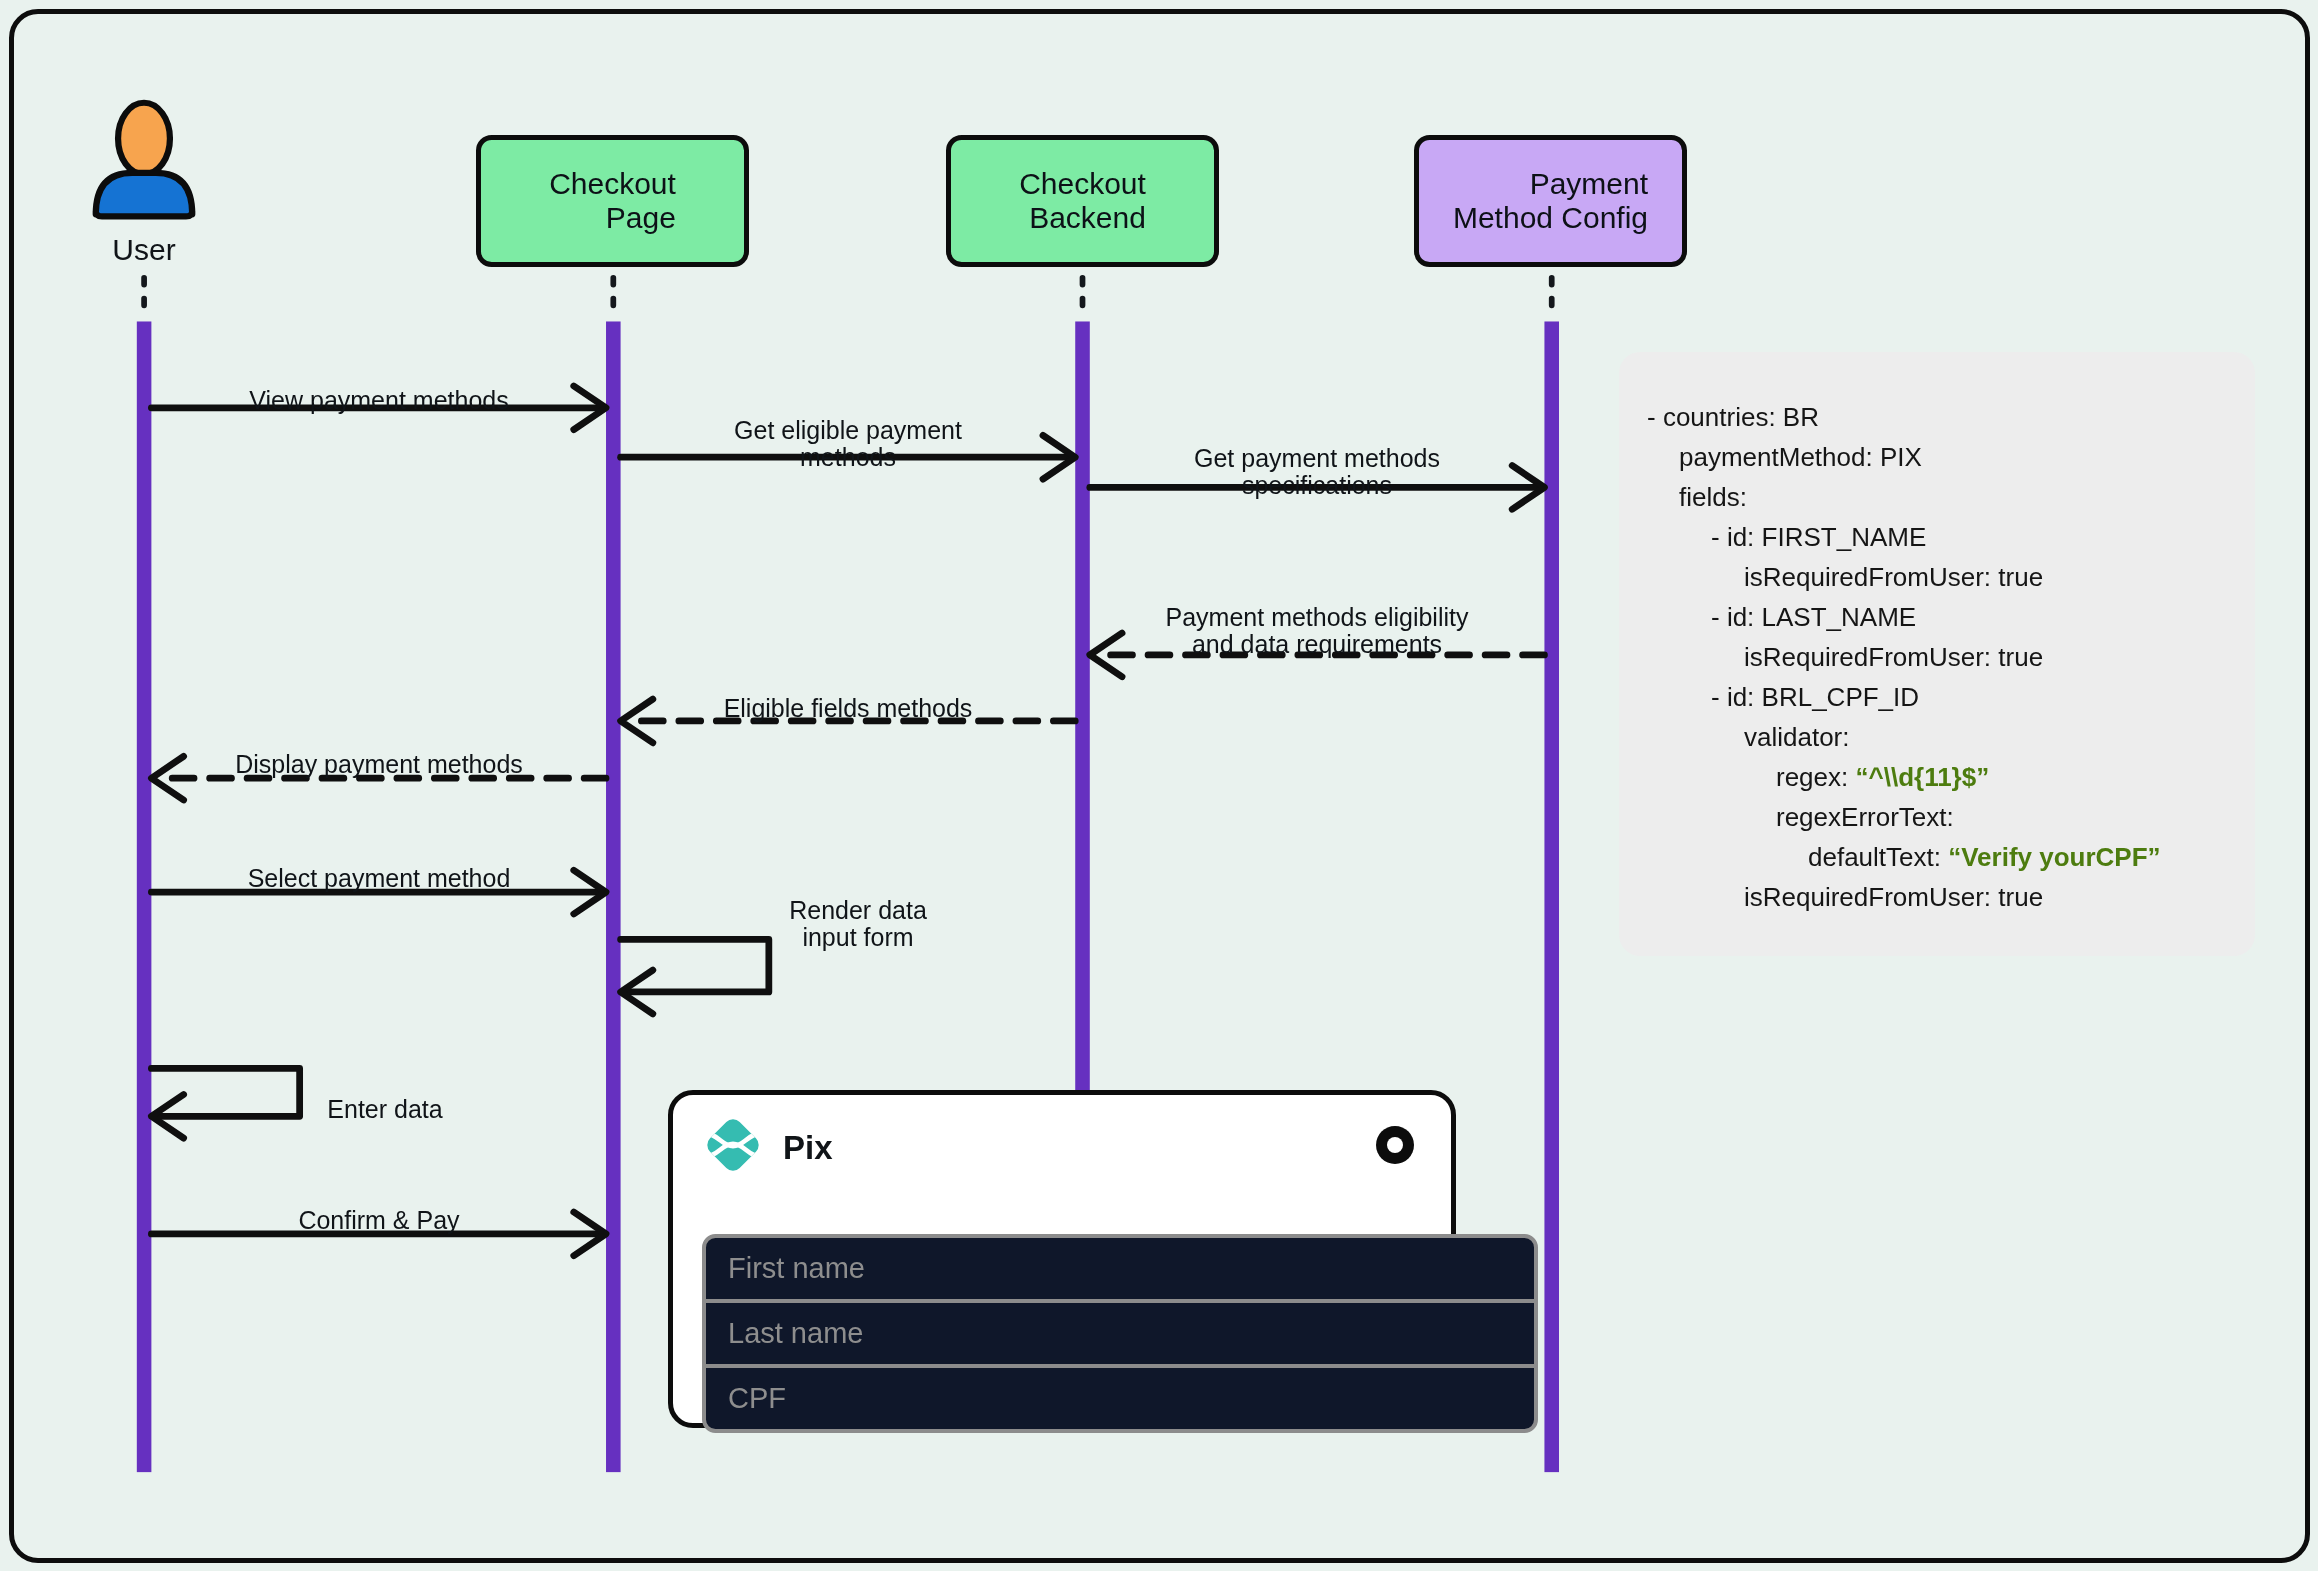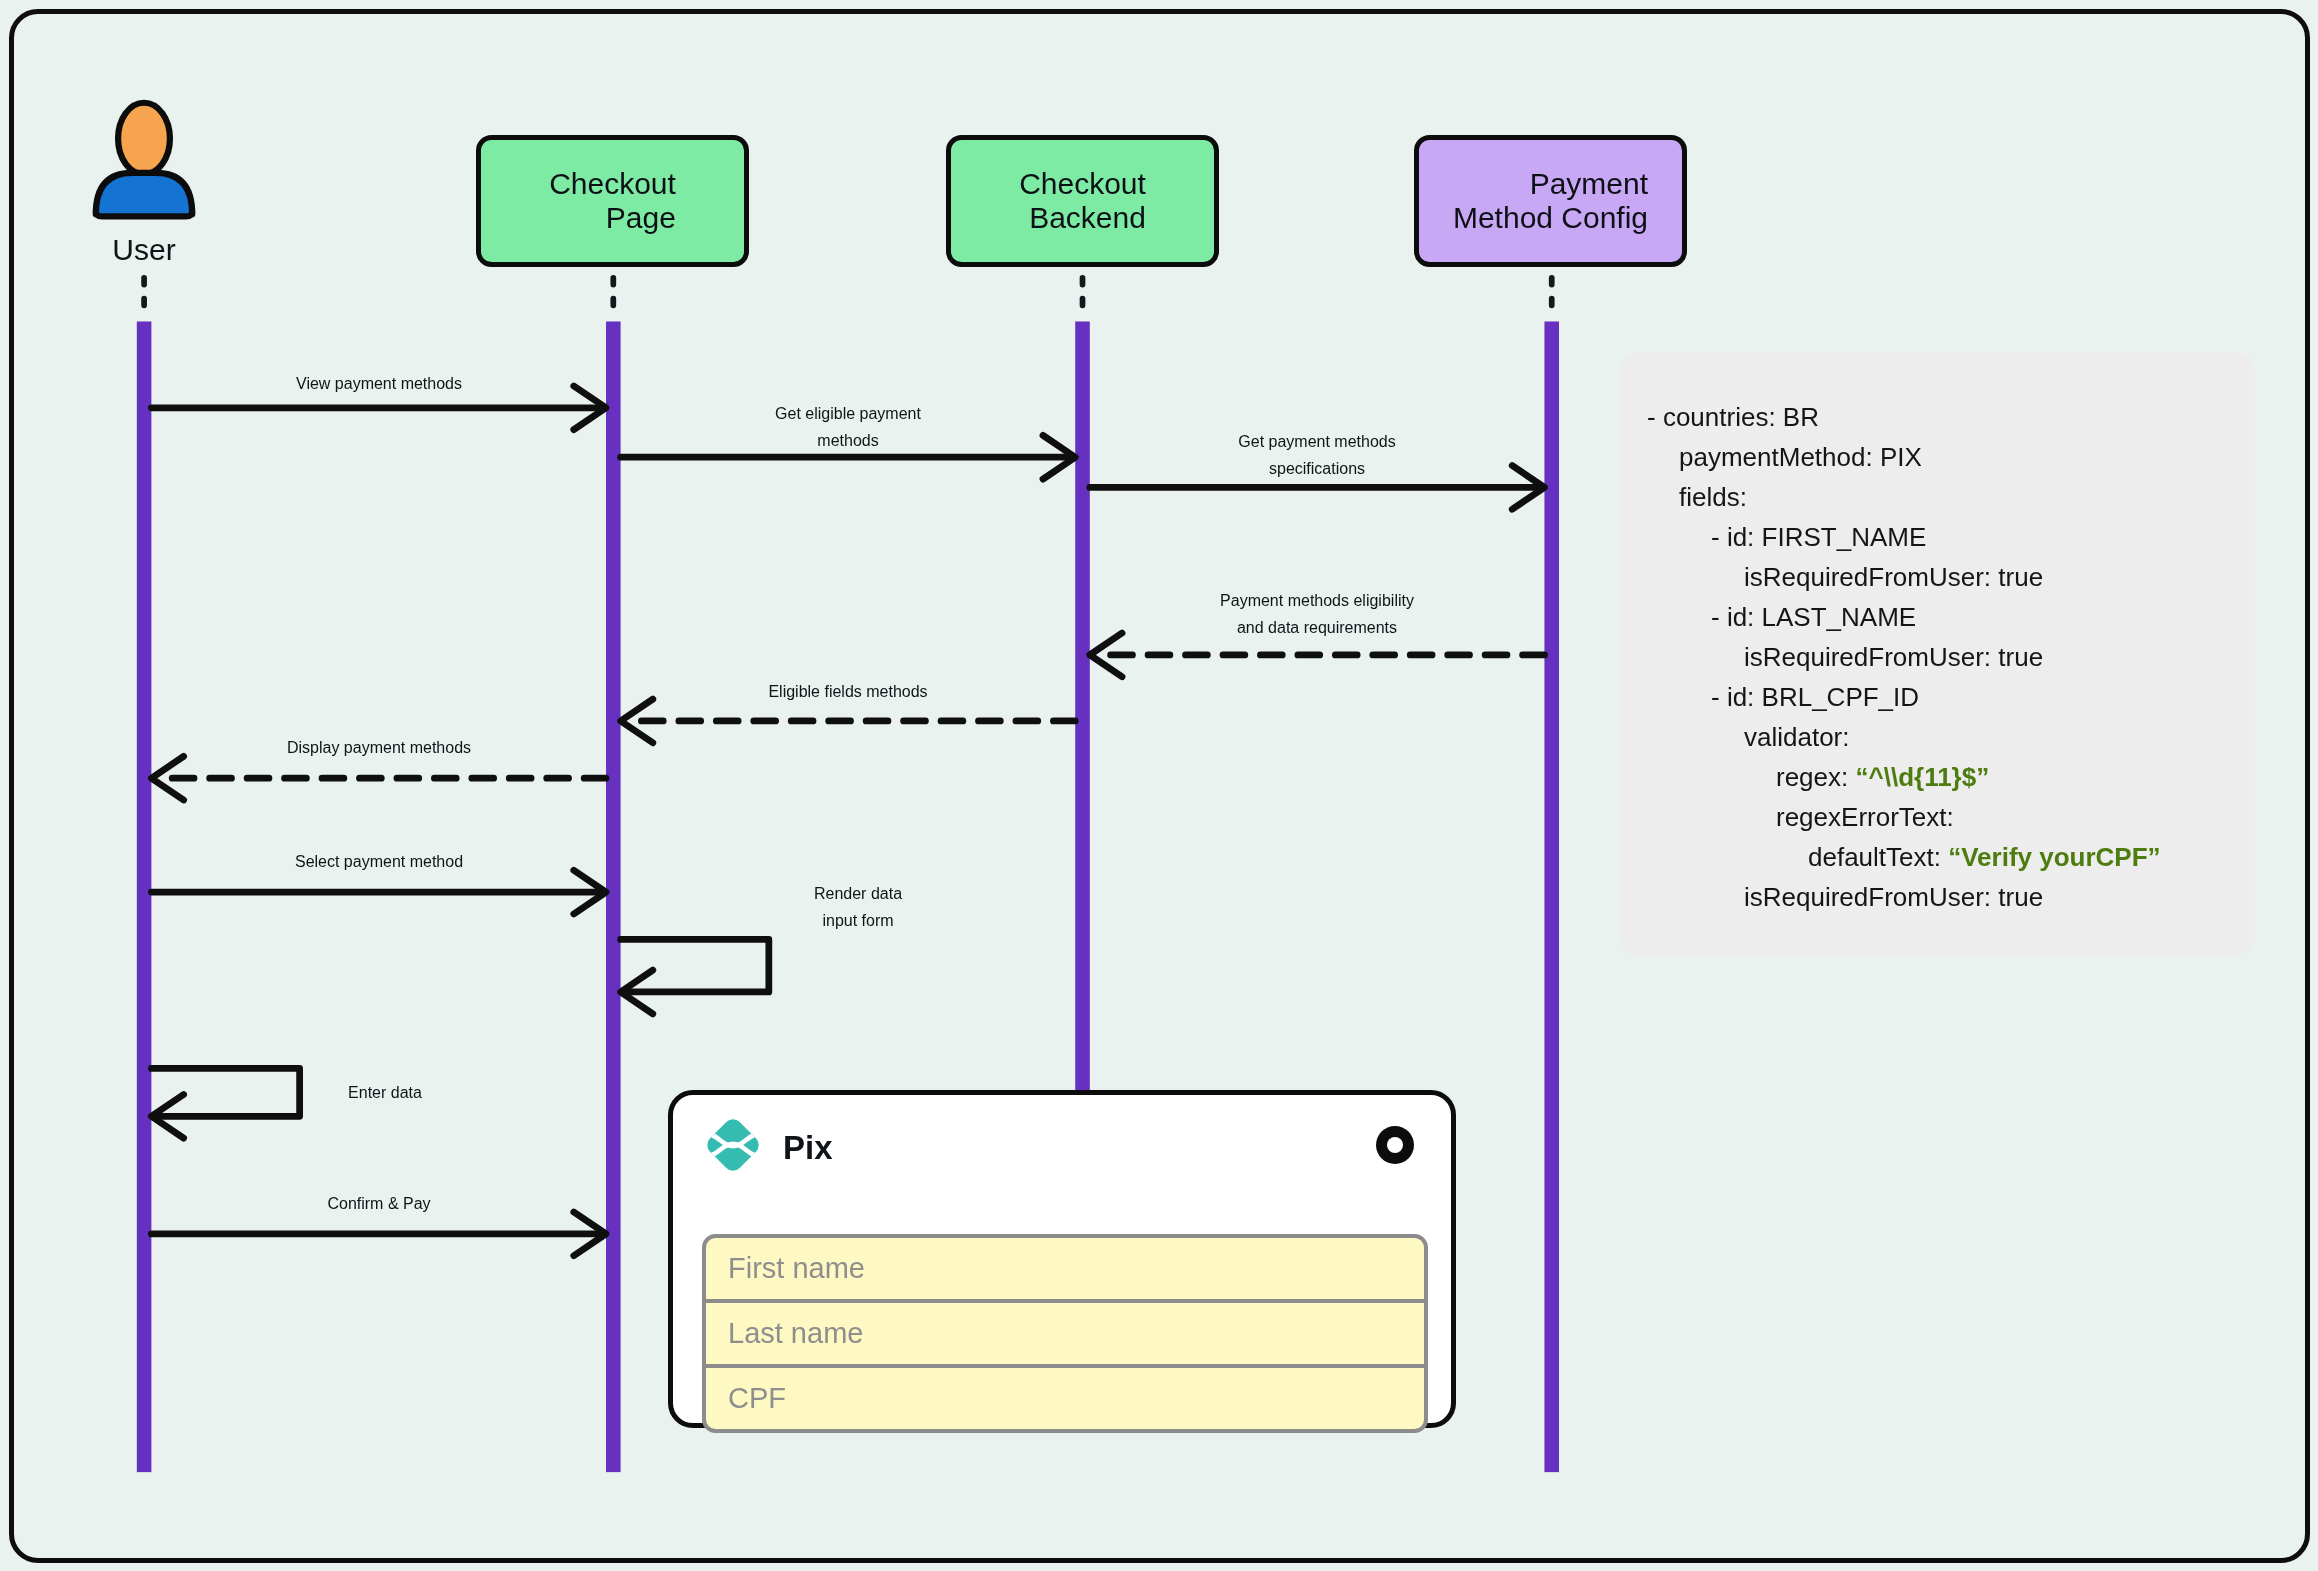--- a/index.html
+++ b/index.html
@@ -17,22 +17,22 @@
   }
   .actor-box{
     position:absolute;width:273px;height:132px;
     border:5.2px solid #0c0c0c;border-radius:15.6px;
     display:flex;align-items:center;justify-content:center;
     text-align:right;font-size:30px;line-height:34px;font-weight:500;color:#0d1117;
     white-space:pre-line;box-sizing:border-box;
   }
   .msg-label{
     position:absolute;transform:translateX(-50%);
-    font-size:16px;line-height:27px;font-weight:500;color:#101418;
-    text-align:center;white-space:pre-line;
+    font-size:25px;line-height:27px;font-weight:500;color:#101418;
+    text-align:center;white-space:pre-line;margin-top:17px;
   }
   #user-label{
     position:absolute;left:144px;top:233px;transform:translateX(-50%);
     font-size:30px;font-weight:500;color:#101418;
   }
   #config-panel{
     position:absolute;left:1619px;top:352px;width:636px;height:604px;
     background:#ededed;border-radius:21px;box-sizing:border-box;
     padding:45px 0 0 28px;
   }
@@ -50,22 +50,22 @@
     position:absolute;left:110px;top:34px;
     font-size:33px;font-weight:600;color:#101418;
   }
   #pix-radio{
     position:absolute;left:703px;top:31px;width:38px;height:38px;
     background:#0c0c0c;border-radius:50%;
     display:flex;align-items:center;justify-content:center;
   }
   #pix-radio .inner{width:16.6px;height:16.6px;background:#ffffff;border-radius:50%;}
   #pix-fields{
-    position:absolute;left:29px;top:139px;width:726px;
-    border:4.2px solid #8c8c8c;border-radius:13.5px;background:#fef9c3;
+    position:absolute;left:29px;top:139px;width:836px;
+    border:4.2px solid #8c8c8c;border-radius:13.5px;background:#0f172a;
     overflow:hidden;box-sizing:border-box;
   }
   .pix-field{
     height:61px;display:flex;align-items:center;
     padding-left:22px;font-size:29px;color:#8e8e8e;
     border-bottom:4.2px solid #8c8c8c;
   }
   .pix-field:last-child{border-bottom:none;}
   svg{position:absolute;left:0;top:0;}
 </style>

